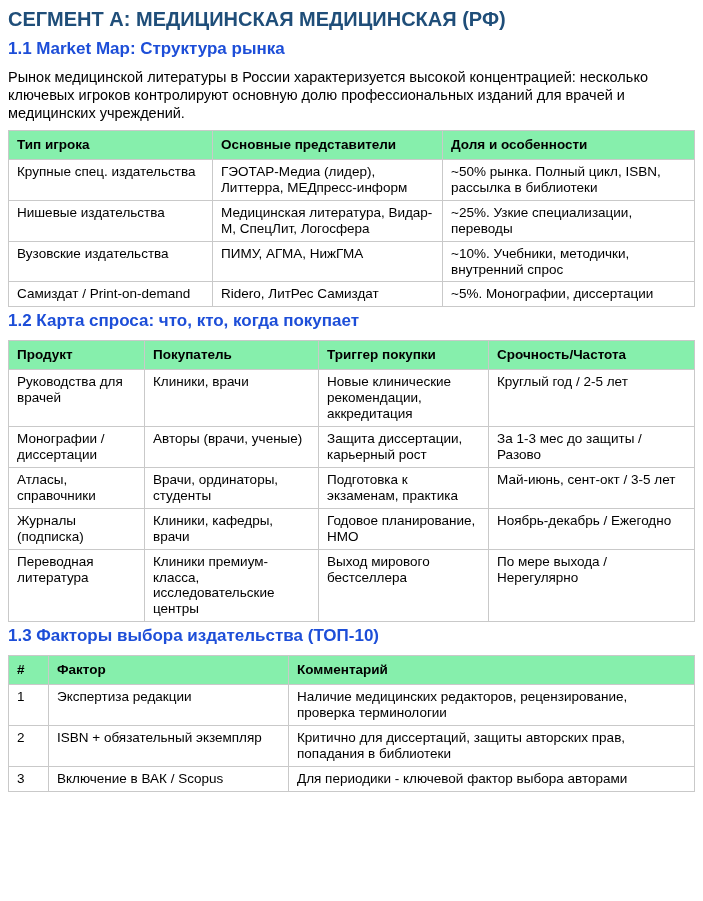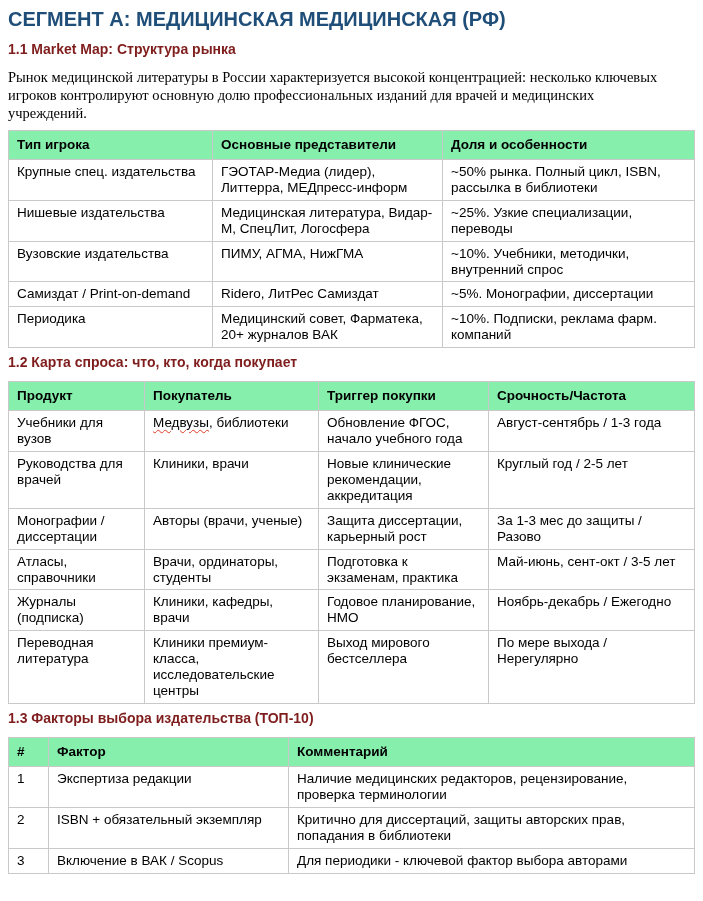--- a/index.html
+++ b/index.html
@@ -14,32 +14,31 @@
     color: #000000;
   }
   h1 {
     font-size: 20px;
     line-height: 1.15;
     font-weight: bold;
     color: #1F4E79;
     margin: 0 0 8px 0;
   }
   h2 {
-    font-size: 14px;
+    font-size: 17px;
     line-height: 20px;
     font-weight: bold;
-    color: #7f1d1d;
+    color: #1d4ed8;
     margin: 4px 0 9px 0;
   }
   p.intro {
     font-size: 14.5px;
     line-height: 18px;
     max-width: 660px;
     margin: 0 0 8px 0;
-    font-family: Liberation Serif, serif;
   }
   table {
     border-collapse: collapse;
     table-layout: fixed;
     width: 686px;
     margin: 0 0 2px 0;
     font-size: 13.5px;
     line-height: 1.18;
   }
   th, td {
@@ -104,46 +103,35 @@
         <tr>
           <td>Вузовские издательства</td>
           <td>ПИМУ, АГМА, НижГМА</td>
           <td>~10%. Учебники, методички, внутренний спрос</td>
         </tr>
         <tr>
           <td>Самиздат / Print-on-demand</td>
           <td>Ridero, ЛитРес Самиздат</td>
           <td>~5%. Монографии, диссертации</td>
         </tr>
-        <tr>
-          <td>Периодика</td>
-          <td>Медицинский совет, Фарматека, 20+ журналов ВАК</td>
-          <td>~10%. Подписки, реклама фарм. компаний</td>
-        </tr>
       </tbody>
     </table>
 
   <h2>1.2 Карта спроса: что, кто, когда покупает</h2>
 
   <table id="demand-map">
       <thead>
         <tr>
           <th>Продукт</th>
           <th>Покупатель</th>
           <th>Триггер покупки</th>
           <th>Срочность/Частота</th>
         </tr>
       </thead>
       <tbody>
-        <tr>
-          <td>Учебники для вузов</td>
-          <td><span class="spell-error">Медвузы</span>, библиотеки</td>
-          <td>Обновление ФГОС, начало учебного года</td>
-          <td>Август-сентябрь / 1-3 года</td>
-        </tr>
         <tr>
           <td>Руководства для врачей</td>
           <td>Клиники, врачи</td>
           <td>Новые клинические рекомендации, аккредитация</td>
           <td>Круглый год / 2-5 лет</td>
         </tr>
         <tr>
           <td>Монографии / диссертации</td>
           <td>Авторы (врачи, ученые)</td>
           <td>Защита диссертации, карьерный рост</td>

